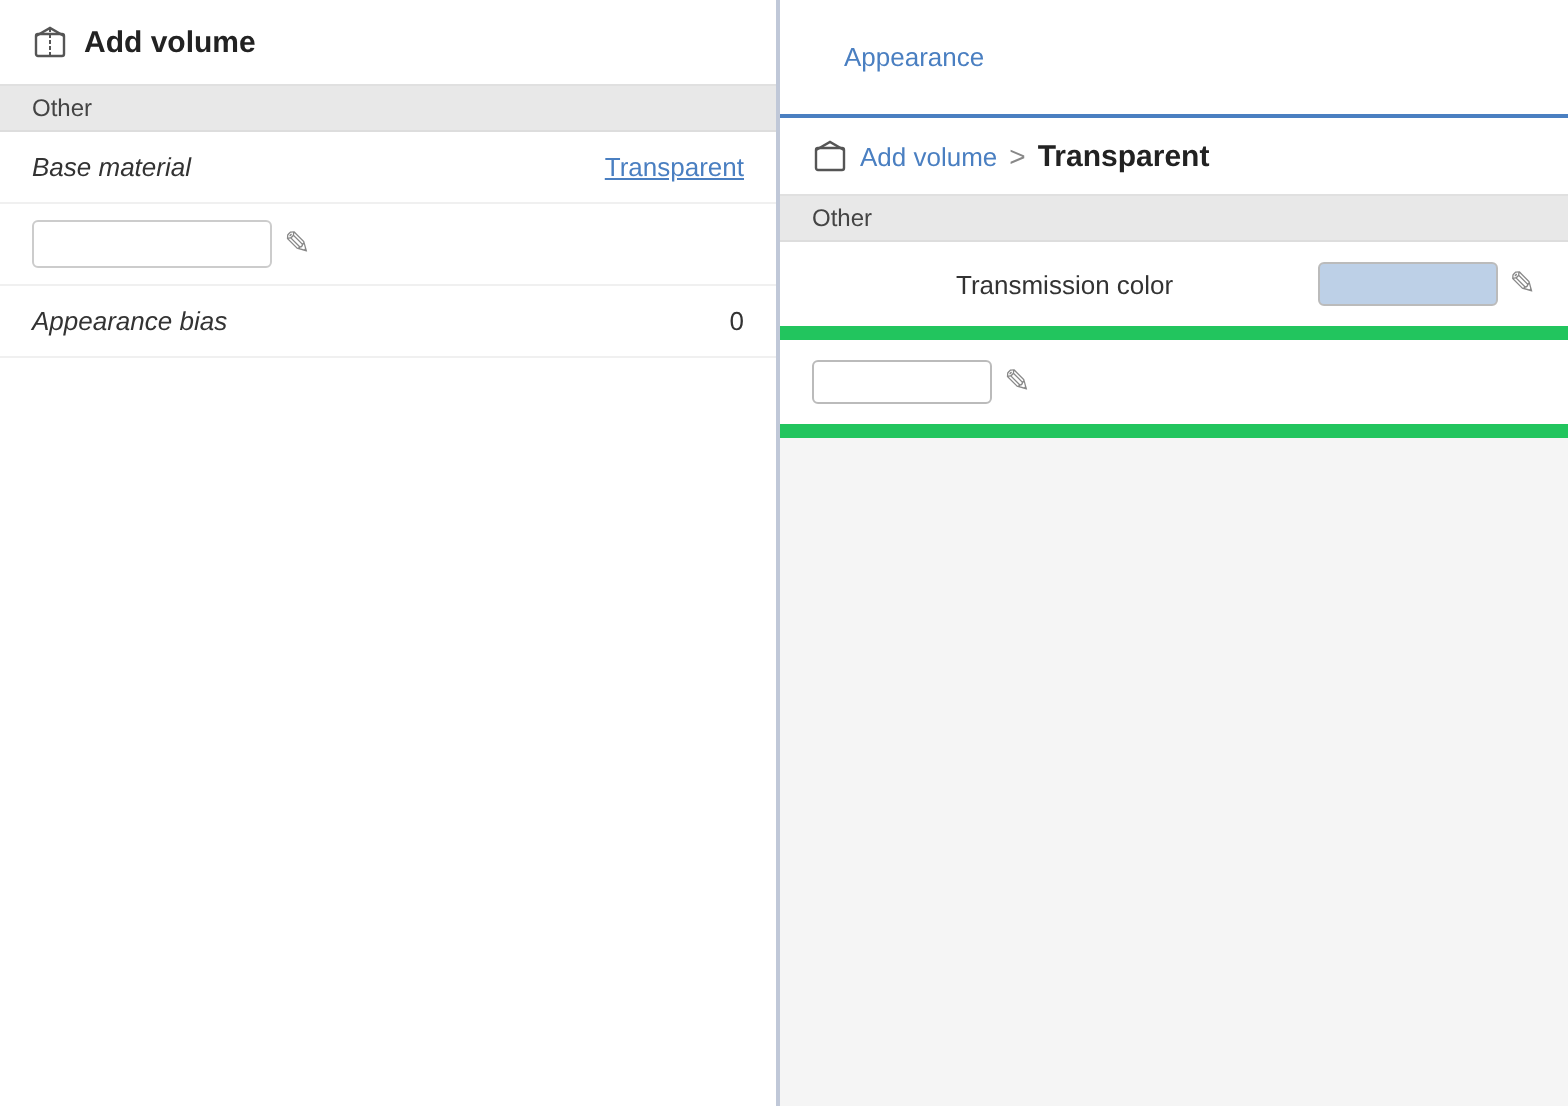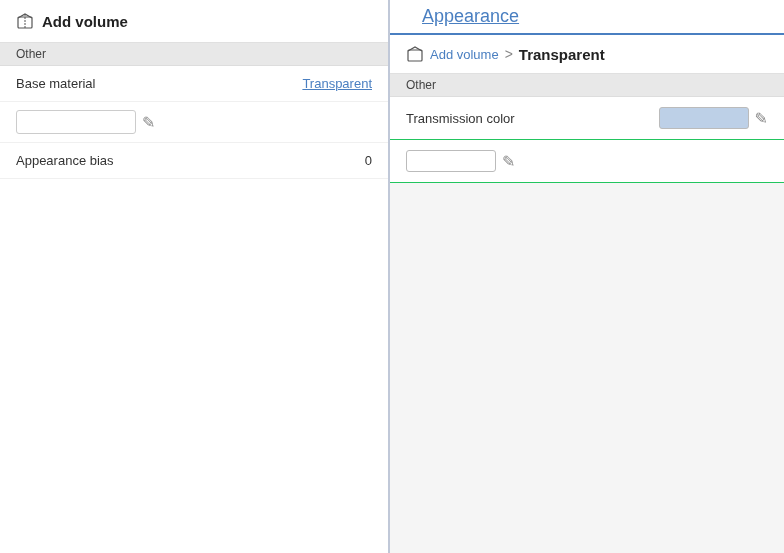--- a/index.html
+++ b/index.html
@@ -22,21 +22,21 @@
     .section-label {
       background: #e8e8e8; padding: 4px 16px;
       font-size: 12px; color: #444; font-weight: 500;
       border-bottom: 1px solid #ddd;
     }
     .field-row {
       display: flex; align-items: center;
       padding: 8px 16px; border-bottom: 1px solid #f0f0f0;
       min-height: 36px;
     }
-    .field-label { flex: 1; color: #333; font-size: 13px; }
+    .field-label { flex: 1; color: #333; font-size: 13px; font-style: italic; }
     .field-value { color: #4a7fc1; font-size: 13px; text-decoration: underline; cursor: pointer; }
     .field-input {
       width: 120px; height: 24px; border: 1px solid #ccc;
       border-radius: 3px; padding: 2px 6px; font-size: 12px;
     }
     .field-edit-row {
       display: flex; align-items: center; gap: 6px;
     }
     .edit-icon { color: #888; font-size: 16px; cursor: pointer; }
     .field-num { color: #333; }
@@ -48,47 +48,46 @@
       padding: 0;
       position: relative;
     }
     .right-tab-bar {
       background: #fff;
       border-bottom: 2px solid #4a7fc1;
       padding: 0 16px;
       display: flex; align-items: center;
     }
     .right-tab {
-      padding: 6px 16px;
-      font-size: 18px;
+      padding: 21px 16px;
+      font-size: 13px;
       color: #4a7fc1;
       border-bottom: 2px solid #4a7fc1;
       margin-bottom: -2px;
       font-weight: 500;
-      text-decoration: underline;
     }
     .right-breadcrumb {
       display: flex; align-items: center; gap: 6px;
       padding: 10px 16px;
       background: #fff;
       border-bottom: 1px solid #e0e0e0;
     }
     .breadcrumb-icon { width: 18px; height: 18px; }
     .breadcrumb-link { color: #4a7fc1; font-size: 13px; }
     .breadcrumb-sep { color: #888; font-size: 14px; }
     .breadcrumb-current { font-size: 15px; font-weight: 700; color: #222; }
     .right-section-label {
       background: #e8e8e8; padding: 4px 16px;
       font-size: 12px; color: #444; font-weight: 500;
       border-bottom: 1px solid #ddd;
     }
     .right-field-row {
       display: flex; align-items: center;
-      padding: 10px 16px; border-bottom: 1px solid #22c55e;
-      background: #fff; min-height: 36px;
+      padding: 10px 16px; border-bottom: 7px solid #22c55e;
+      background: #fff; min-height: 36px; text-align: center;
     }
     .right-field-label { flex: 1; color: #333; font-size: 13px; }
     .color-swatch {
       width: 90px; height: 22px;
       background: #bdd0e7;
       border: 1px solid #bbb;
       border-radius: 3px;
     }
     .color-swatch-empty {
       width: 90px; height: 22px;

